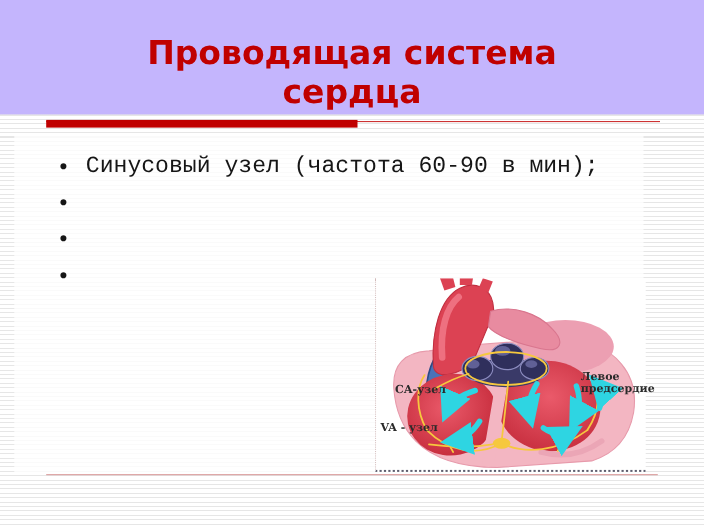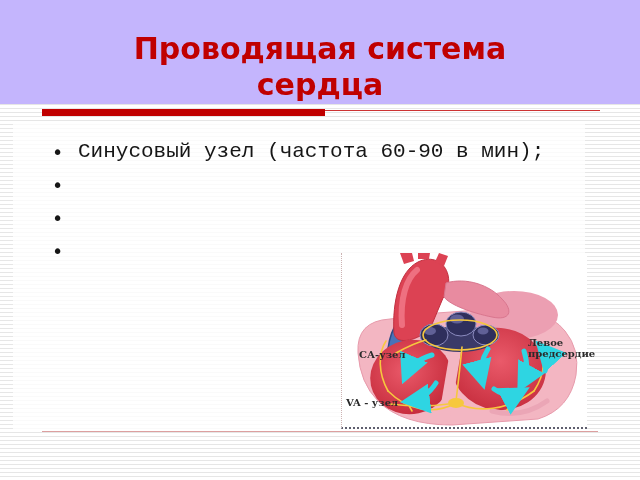--- a/index.html
+++ b/index.html
@@ -33,21 +33,21 @@
 
   
   .figure { position:absolute; left:341px; top:253px; width:246px; height:176px;
             background:#fff; z-index:2;
             border-left:1px dotted #cdb3b3; border-bottom:2px dotted #5e5e6e; box-sizing:border-box; }
   .figure svg { position:absolute; left:0; top:0; }
   .fig-label { position:absolute; font-family:"DejaVu Serif","Liberation Serif",serif;
                font-weight:bold; font-size:10px; line-height:11px; color:#2a2a2a;
                white-space:pre-line; z-index:3; }
   .lbl-sa { left:17px;  top:96px;  }
-  .lbl-va { left:4px;   top:144px; }
+  .lbl-va { left:4px;   top:131px; }
   .lbl-la { left:186px; top:84px;  }
 </style>
 </head>
 <body>
 
 <div class="slide">
 
   <div class="stripes"></div>
   <div class="content-box"></div>
 

